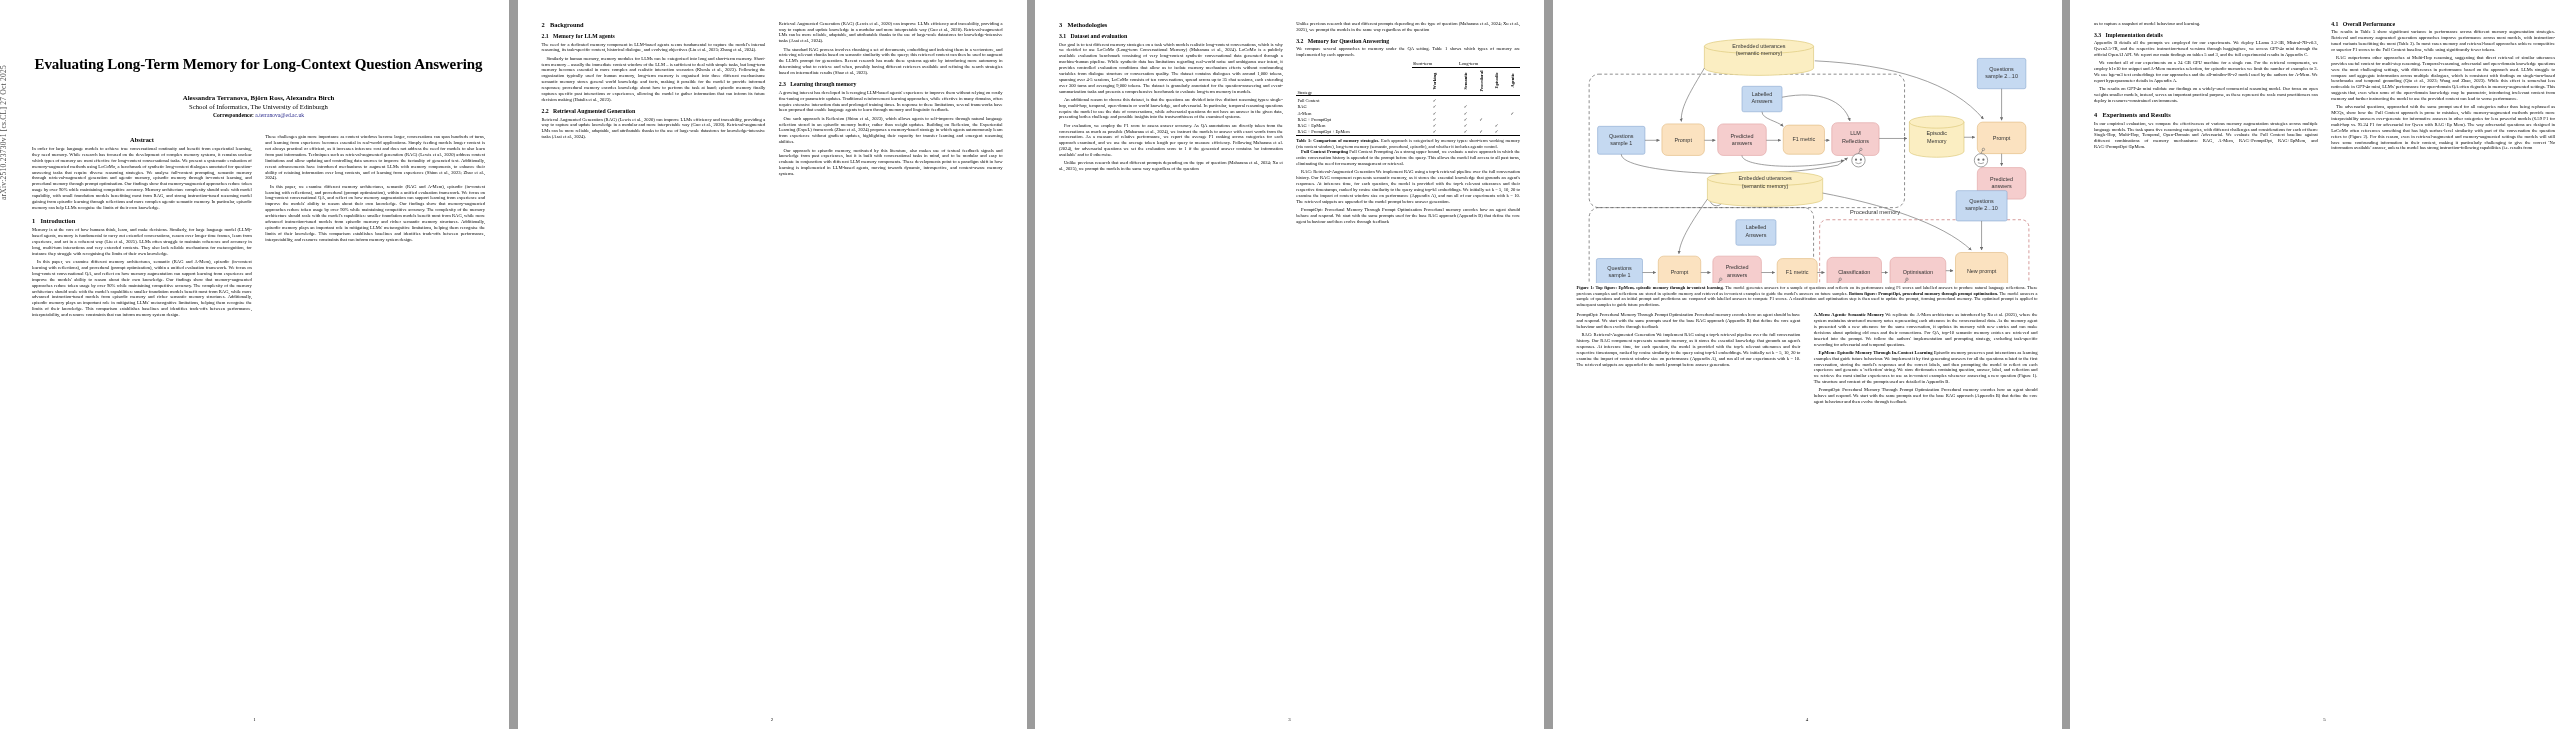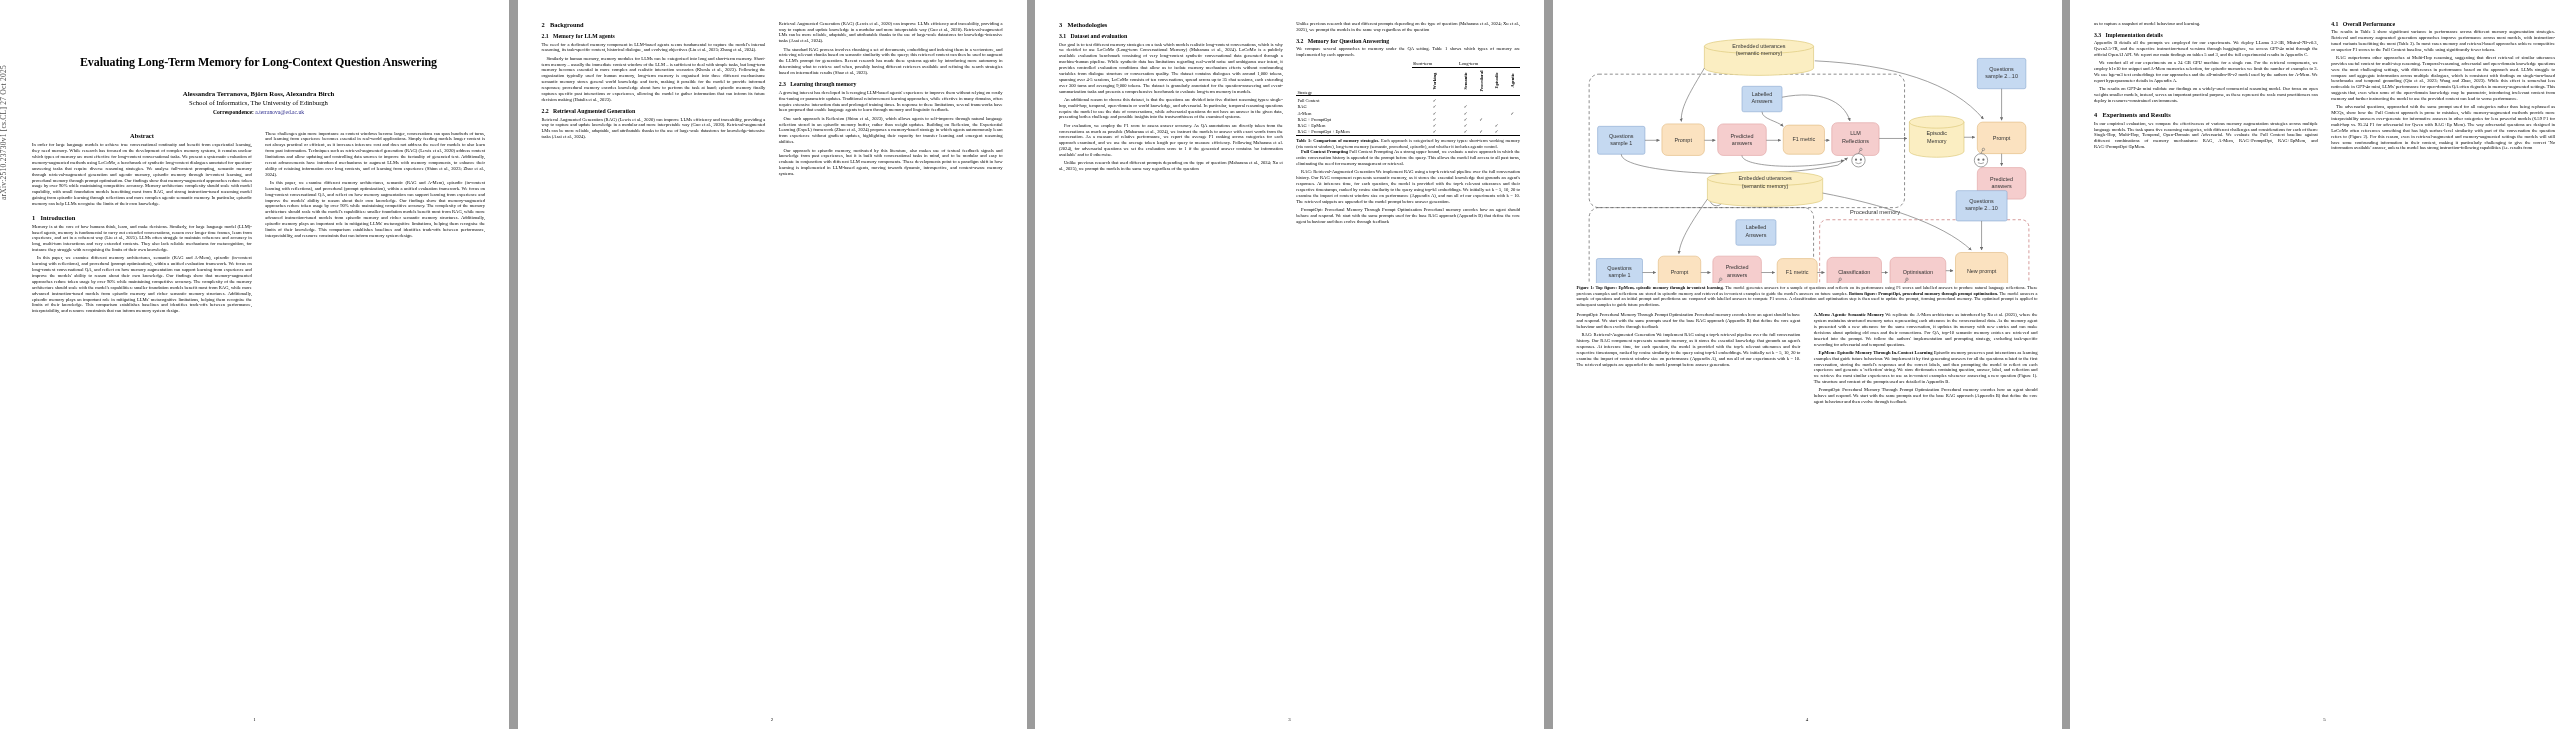--- a/index.html
+++ b/index.html
@@ -2,21 +2,21 @@
 <html style="font-size:9.7px"><head>
 <meta charset="utf-8">
 <style>
   html,body{margin:0;padding:0;background:#8a8a8a;}
   body{font-family:"Liberation Serif", serif;}
   .viewport{width:2576px;height:729px;background:#9b9b9b;position:relative;overflow:hidden;display:flex;gap:8.5px;padding:0;box-sizing:border-box;}
   .page{background:#ffffff;position:relative;box-sizing:border-box;flex:0 0 auto;width:509px;height:729px;overflow:hidden;padding:20.7px 24px 18px 24px;}
   .page.first{padding-left:32px;}
   
   .arxiv-stamp{position:absolute;left:-1.2px;top:200px;transform:rotate(-90deg);transform-origin:left top;white-space:nowrap;font-family:"Liberation Serif",serif;font-size:7.6px;color:#4c4c4c;letter-spacing:0.2px;}
-  .title{font-size:12px;font-weight:bold;text-align:center;margin:34px 0 0 0;line-height:1.25;letter-spacing:-0.1px;}
+  .title{font-size:15px;font-weight:bold;text-align:center;margin:34px 0 0 0;line-height:1.25;letter-spacing:-0.1px;}
   .authors{font-size:6.8px;font-weight:bold;text-align:center;margin-top:20.7px;}
   .affil{font-size:6.7px;text-align:center;margin-top:1.8px;}
   .corr{font-size:5.6px;text-align:center;margin-top:2.4px;font-weight:bold;}
   .corr span.mail{color:#2a2a8c;font-weight:normal;}
   .cols{display:flex;gap:13.4px;margin-top:16px;}
   .col{flex:1 1 0;min-width:0;}
   .h1{font-size:6.4px;font-weight:bold;margin:6.7px 0 3px 0;}
   .h1 .num{display:inline-block;width:8.5px;}
   .h2{font-size:5.8px;font-weight:bold;margin:5.5px 0 2.4px 0;}
   .h2 .num{display:inline-block;width:11.5px;}

